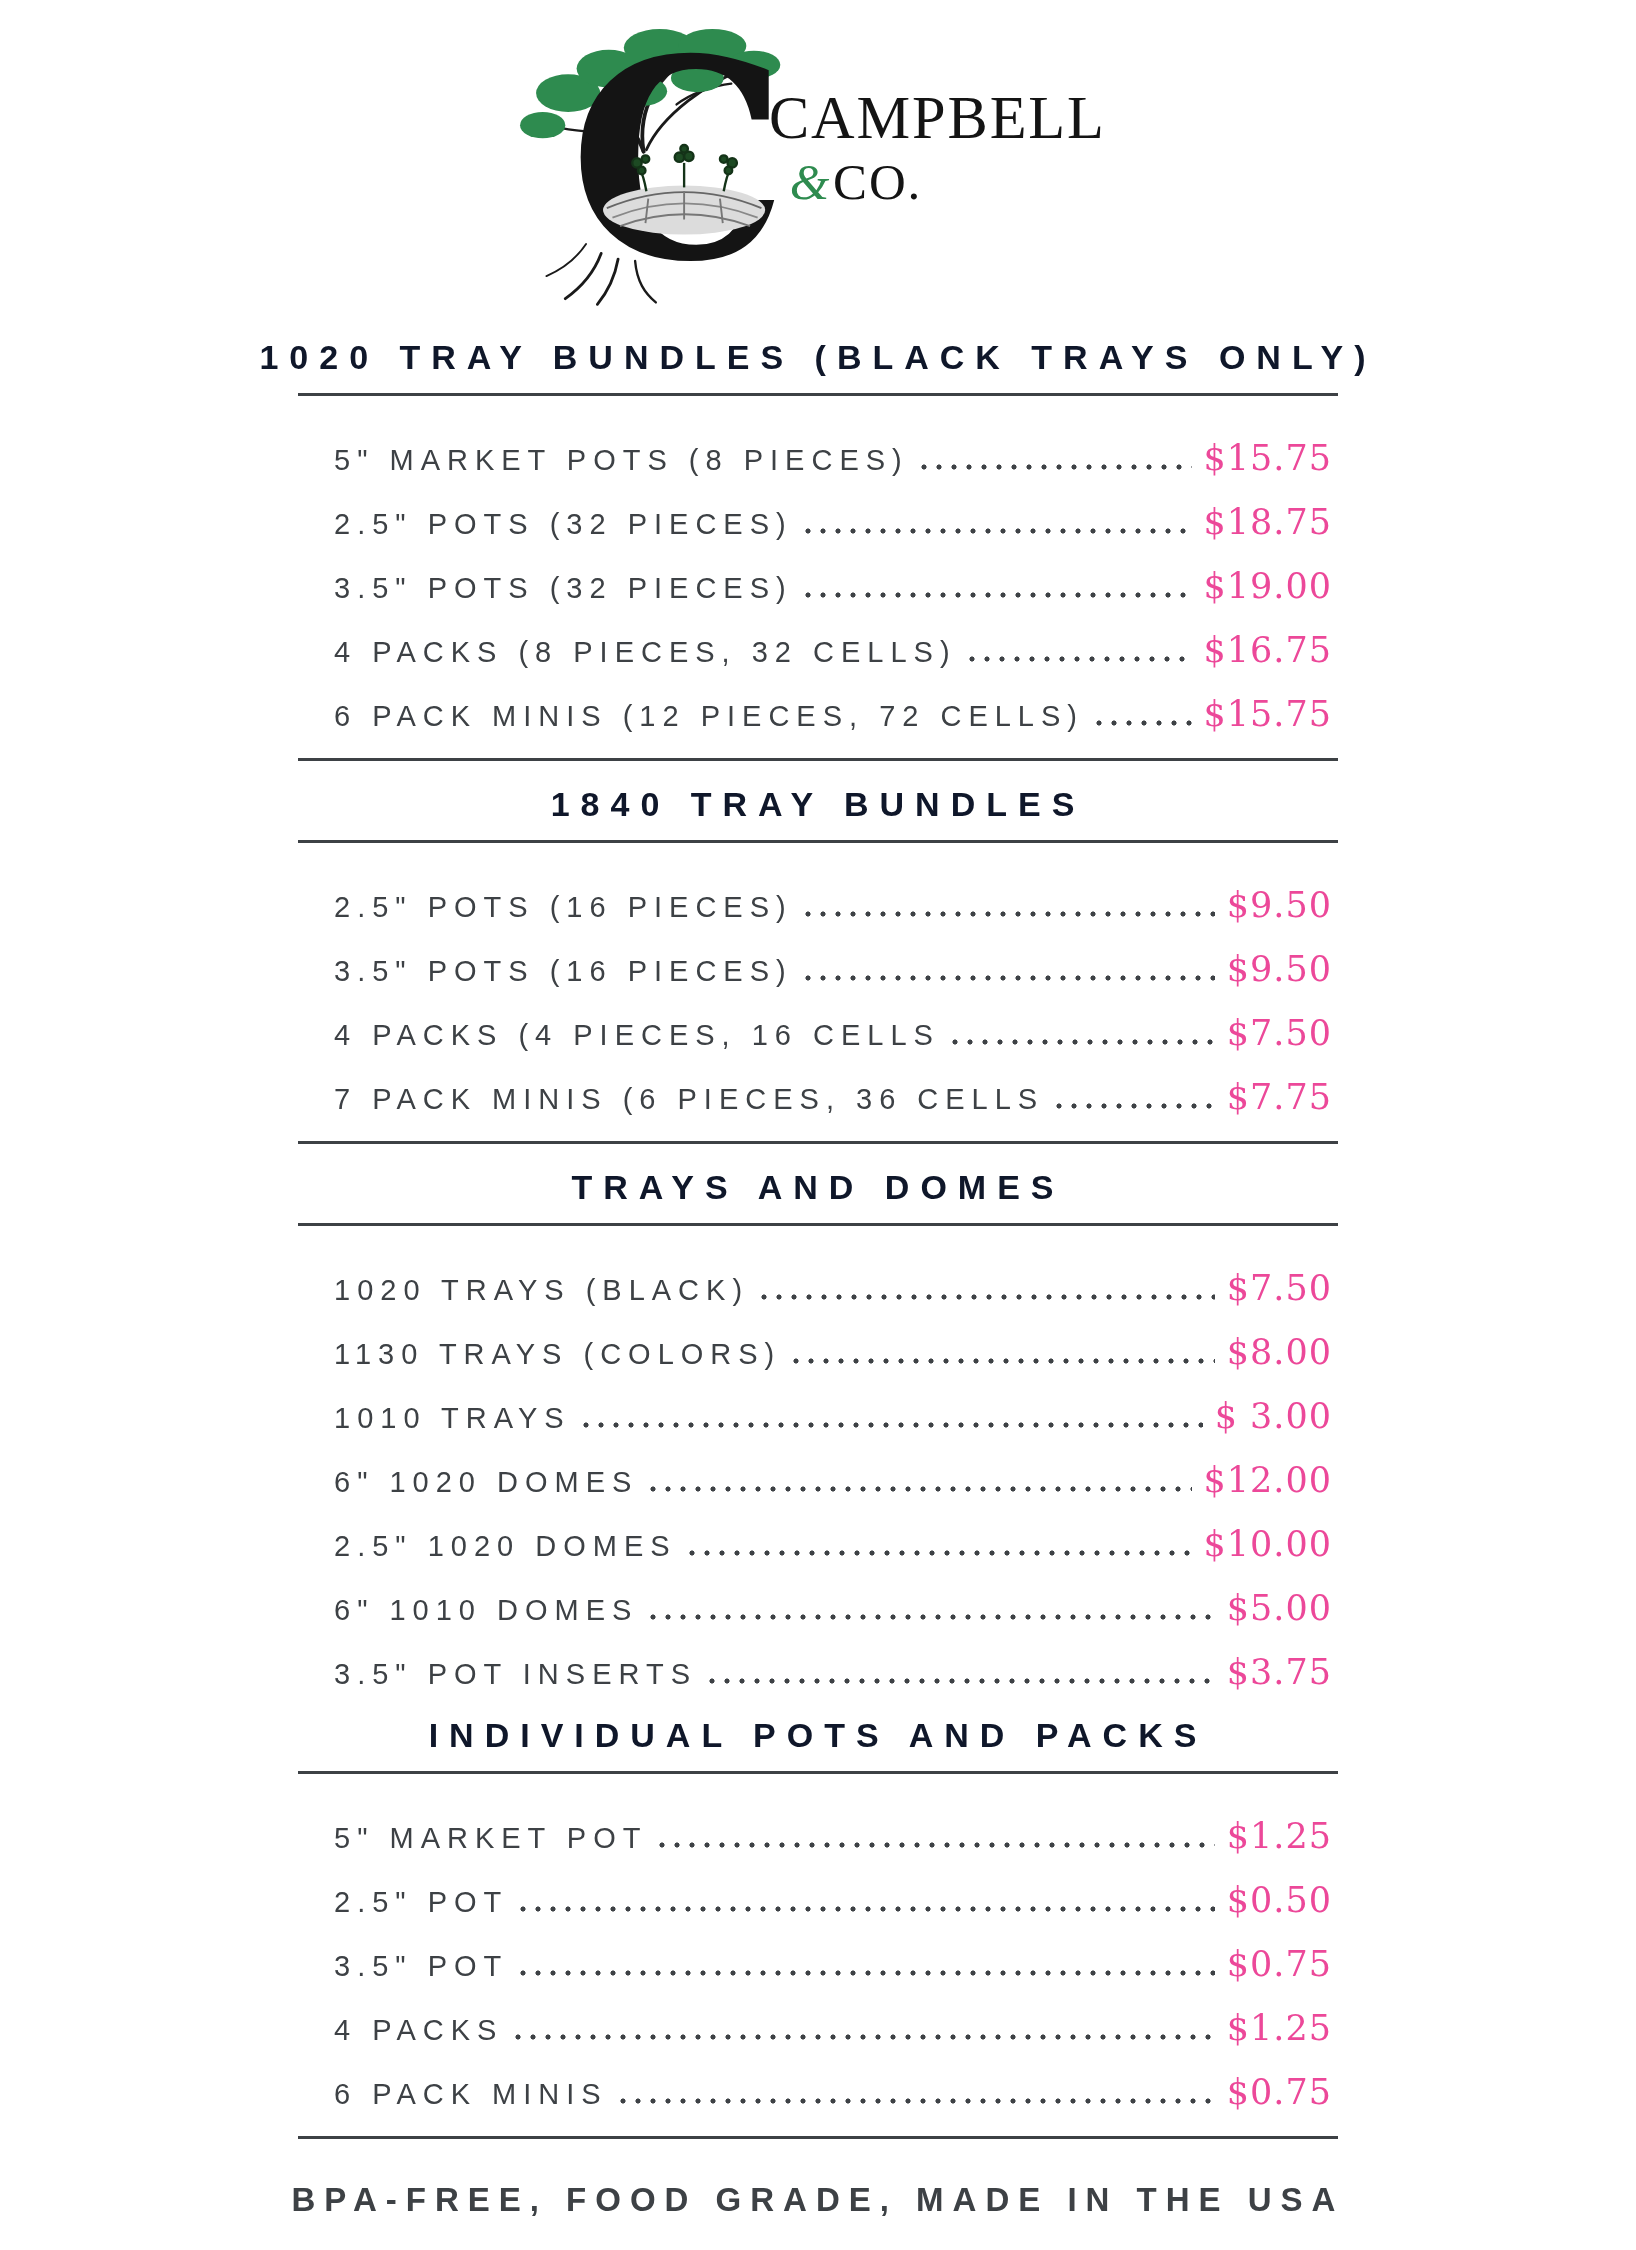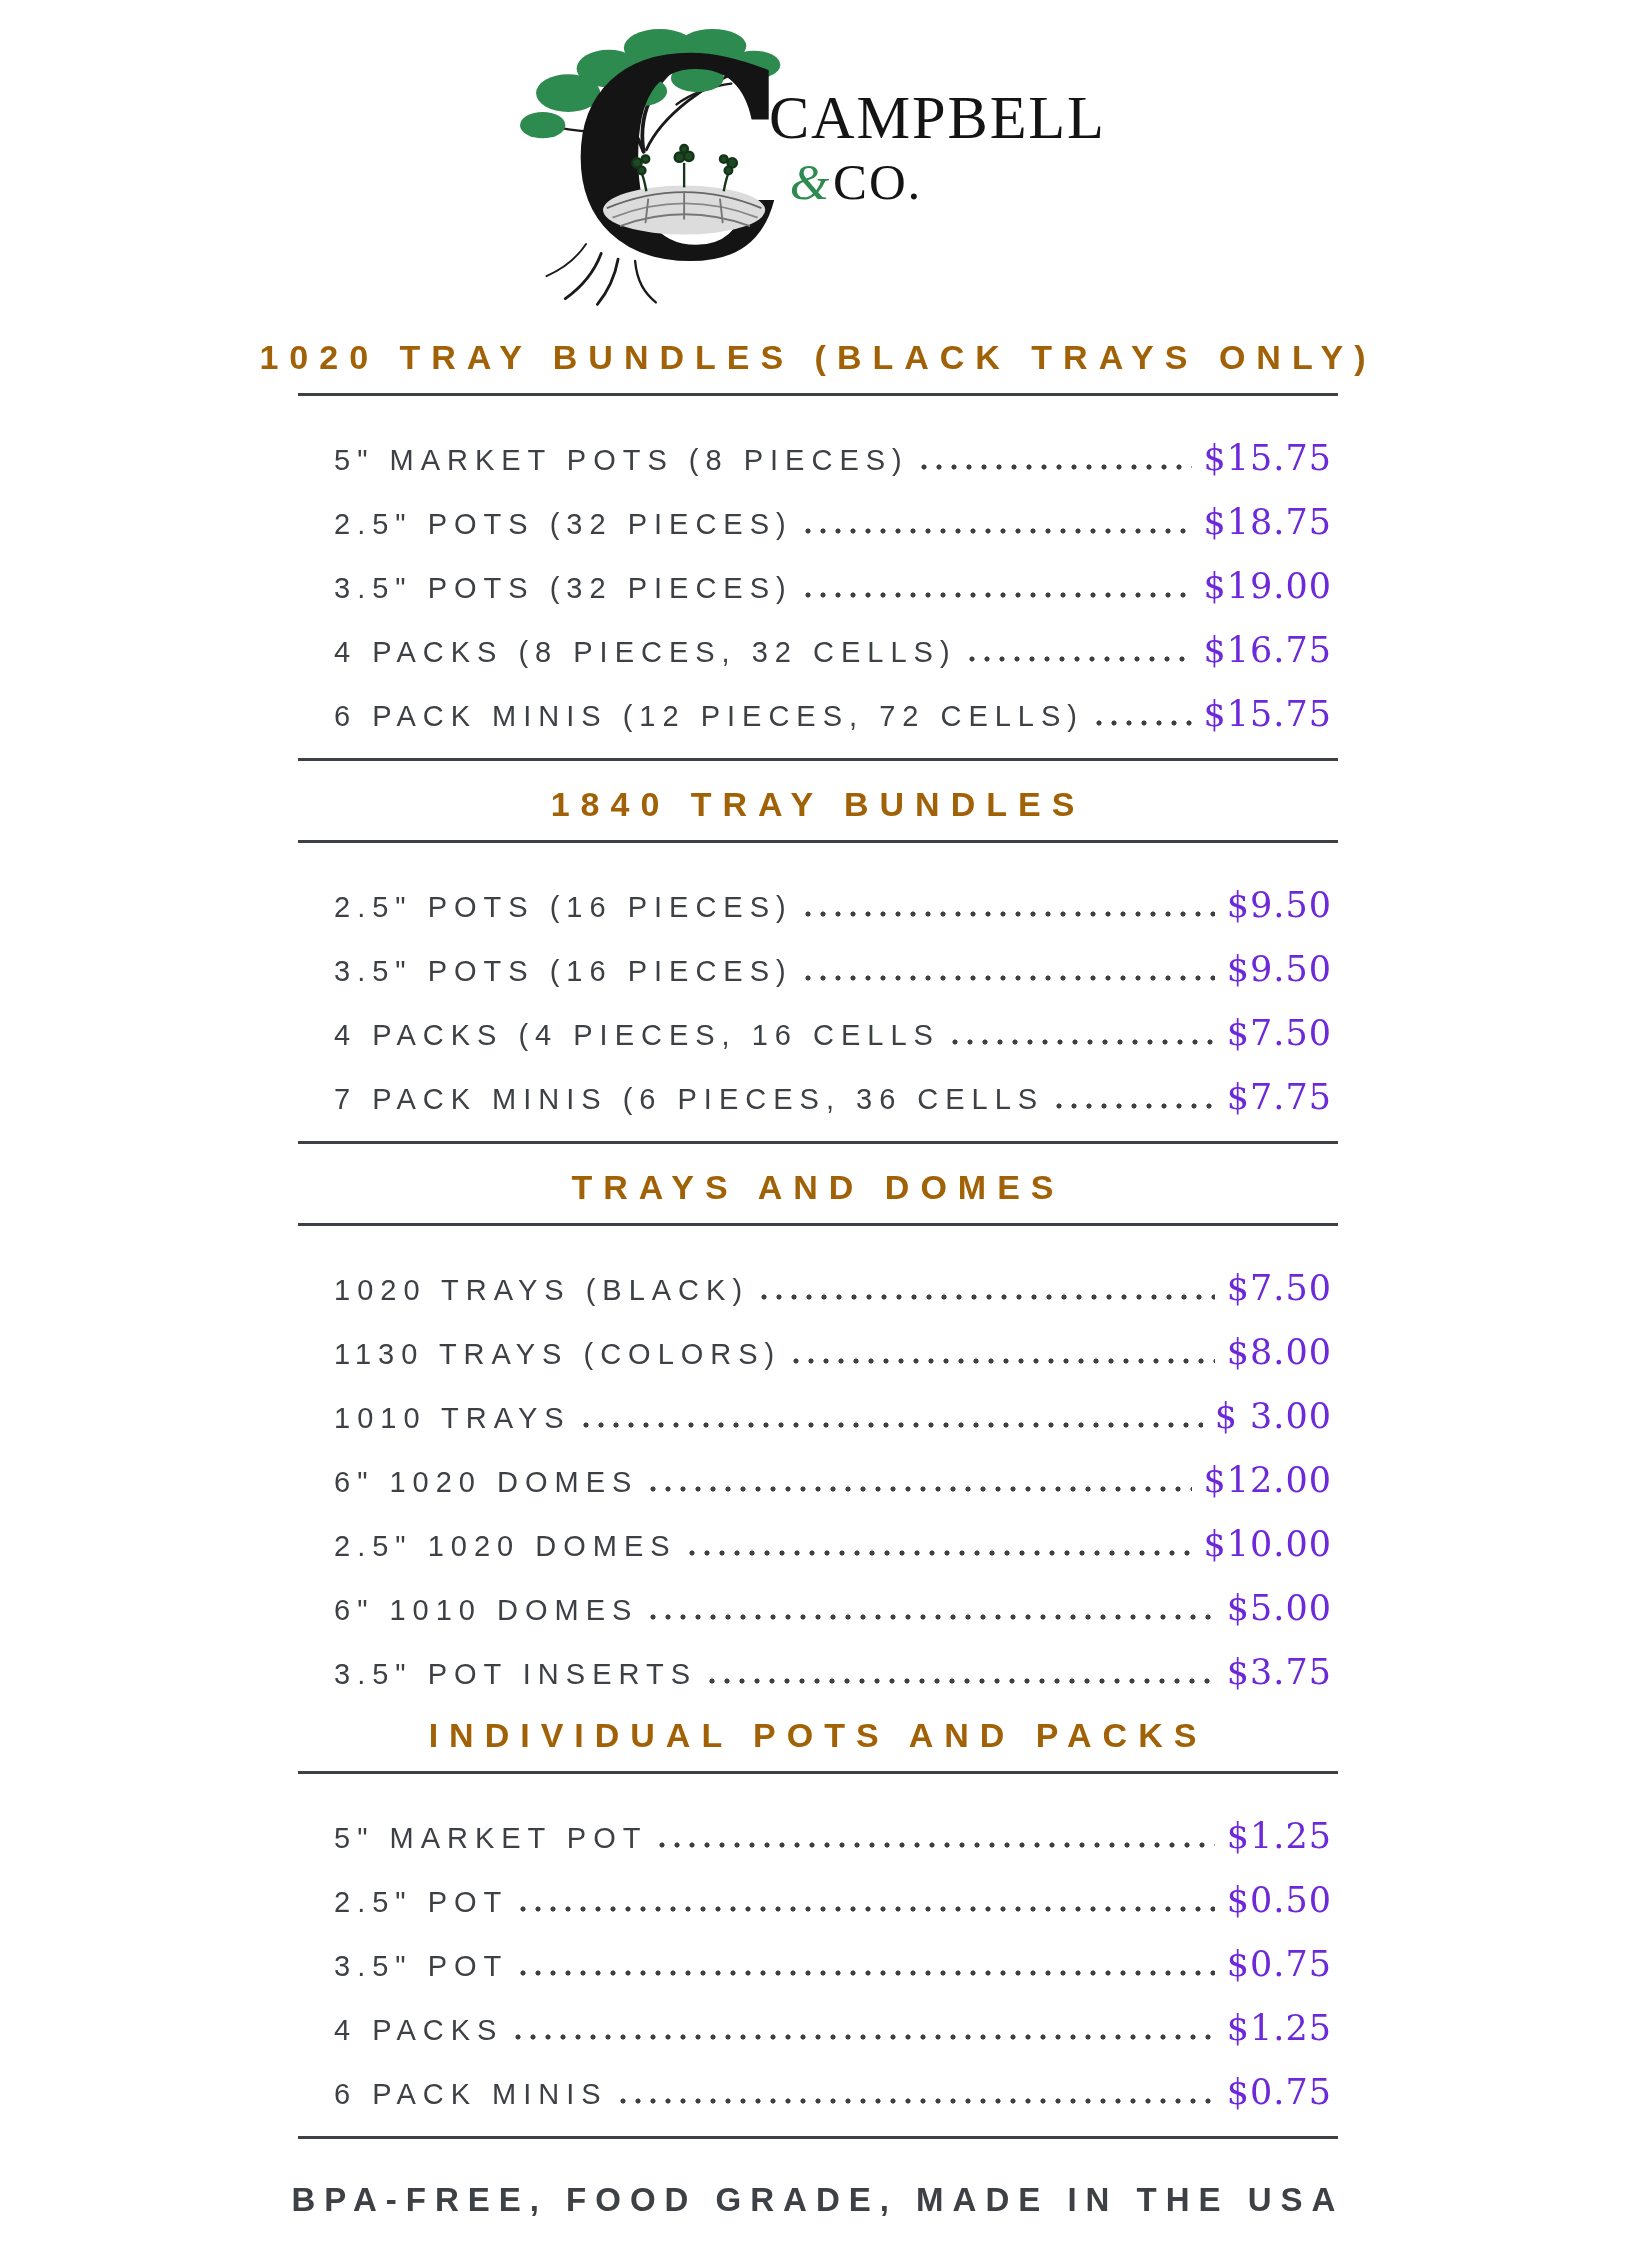--- a/index.html
+++ b/index.html
@@ -15,21 +15,21 @@
   
   .logo-wrap { display: flex; justify-content: center; margin: 10px auto 26px; }
 
   
   h2.section-title {
     text-align: center;
     white-space: nowrap;
     font-size: 34px;
     font-weight: bold;
     letter-spacing: 11px;
-    color: #a16207;
+    color: #0f172a;
   }
   .rule {
     width: 1040px;
     margin: 0 auto;
     border-top: 3px solid #3d4145;
   }
   .title-rule { margin: 16px auto 42px; }
   .pre-rule   { margin: 6px auto 24px; }
   .tight-top  { margin-top: 16px; }
 
@@ -58,21 +58,21 @@
     background-image: radial-gradient(circle at 3px 3px, #3d4145 2.2px, transparent 2.9px);
     background-size: 15px 6px;
     background-repeat: repeat-x;
     background-position: left bottom;
   }
   .price {
     font-family: "DejaVu Serif", serif;
     font-size: 35px;
     letter-spacing: 1px;
     white-space: nowrap;
-    color: #6d28d9;
+    color: #ec4899;
   }
 
   
   .footer-text {
     text-align: center;
     white-space: nowrap;
     font-size: 33px;
     font-weight: bold;
     letter-spacing: 9px;
     color: #3d4145;

